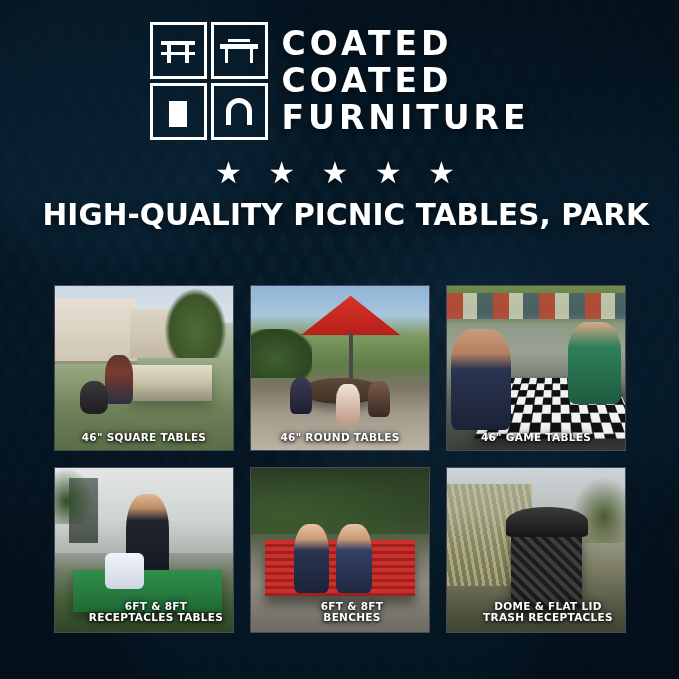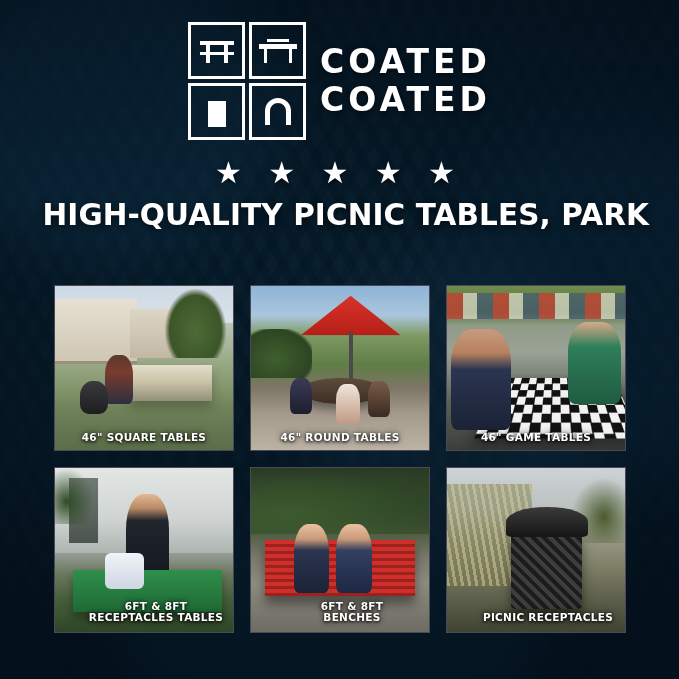--- a/index.html
+++ b/index.html
@@ -374,20 +374,21 @@
           <span class="glyph-table">
             <svg width="38" height="34" viewBox="0 0 38 34" aria-hidden="true">
               <path d="M6 30 L6 16 A13 13 0 0 1 32 16 L32 30 L27 30 L27 16 A8 8 0 0 0 11 16 L11 30 Z" fill="#ffffff"></path>
             </svg>
           </span>
         </div>
       </div>
       <div class="logo-wordmark">
         <div class="wordline">COATED</div>
         <div class="wordline">COATED</div>
+        <div class="wordline">FURNITURE</div>
       </div>
     </div>
 
     <div class="stars">★ ★ ★ ★ ★</div>
 
     <div class="headline">
       <span>HIGH-QUALITY PICNIC TABLES, PARK</span>
     </div>
 
     <div class="grid">
@@ -462,19 +463,20 @@
       </div>
 
       <div class="cell">
         <div class="photo sc6">
           <div class="grass"></div>
             <div class="bushes"></div>
           <div class="can-body"></div>
             <div class="can-dome"></div>
         </div>
         <div class="caption two-line">
-          <div>PICNIC RECEPTACLES</div>
+          <div>DOME &amp; FLAT LID</div>
+          <div>TRASH RECEPTACLES</div>
         </div>
       </div>
 
     </div>
   </div>
 </div>
 
 </body></html>

